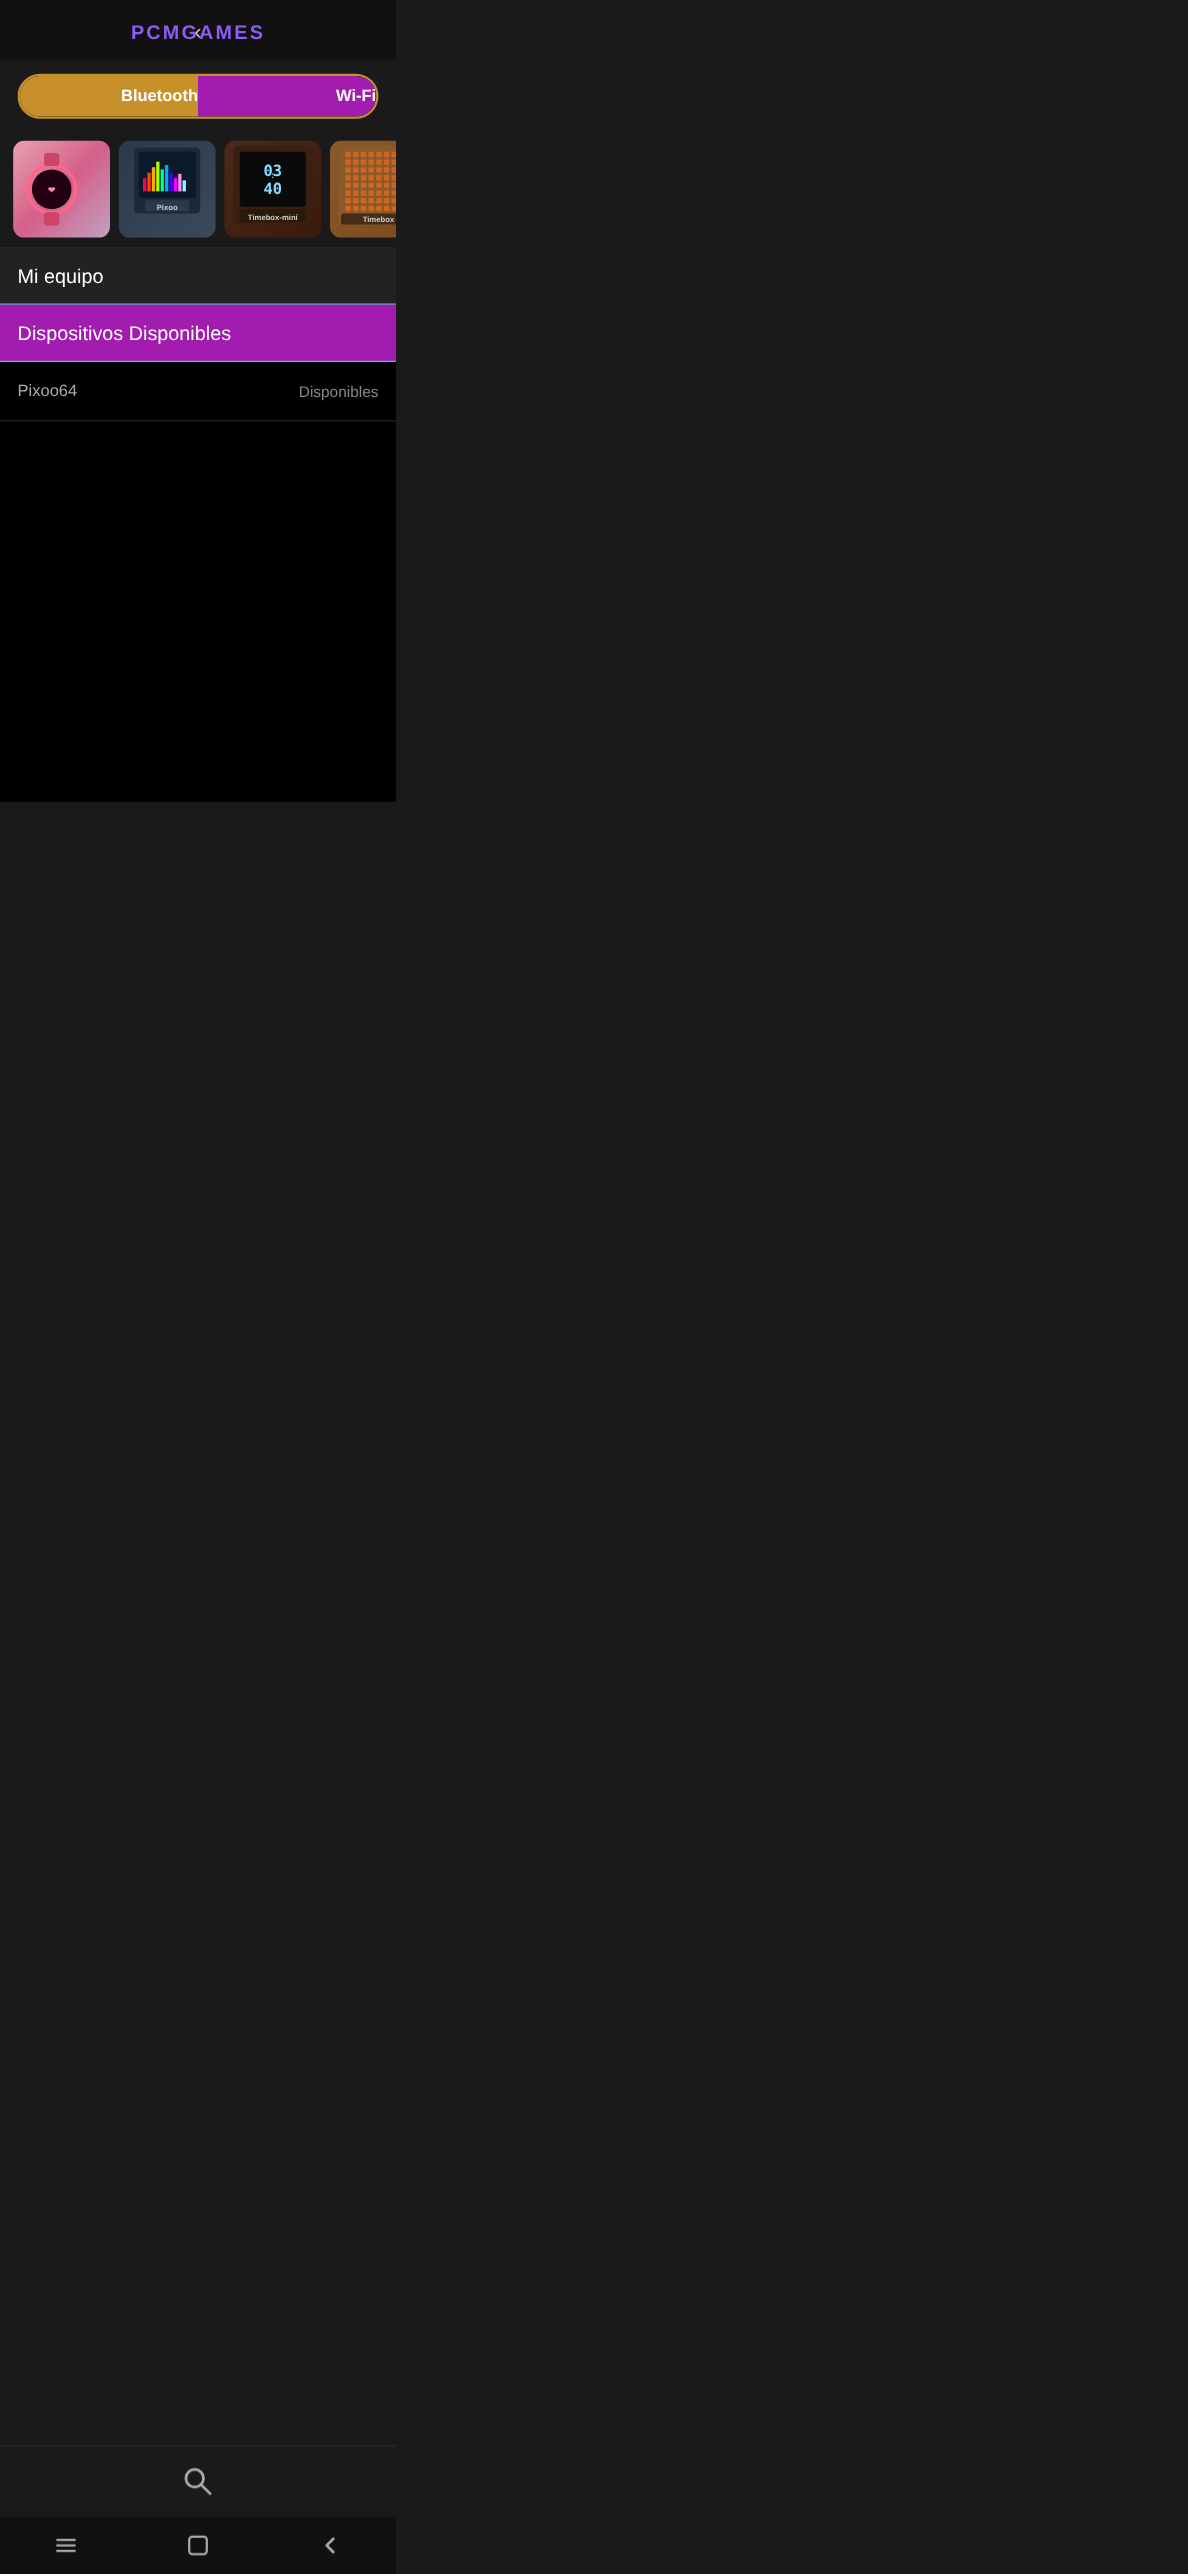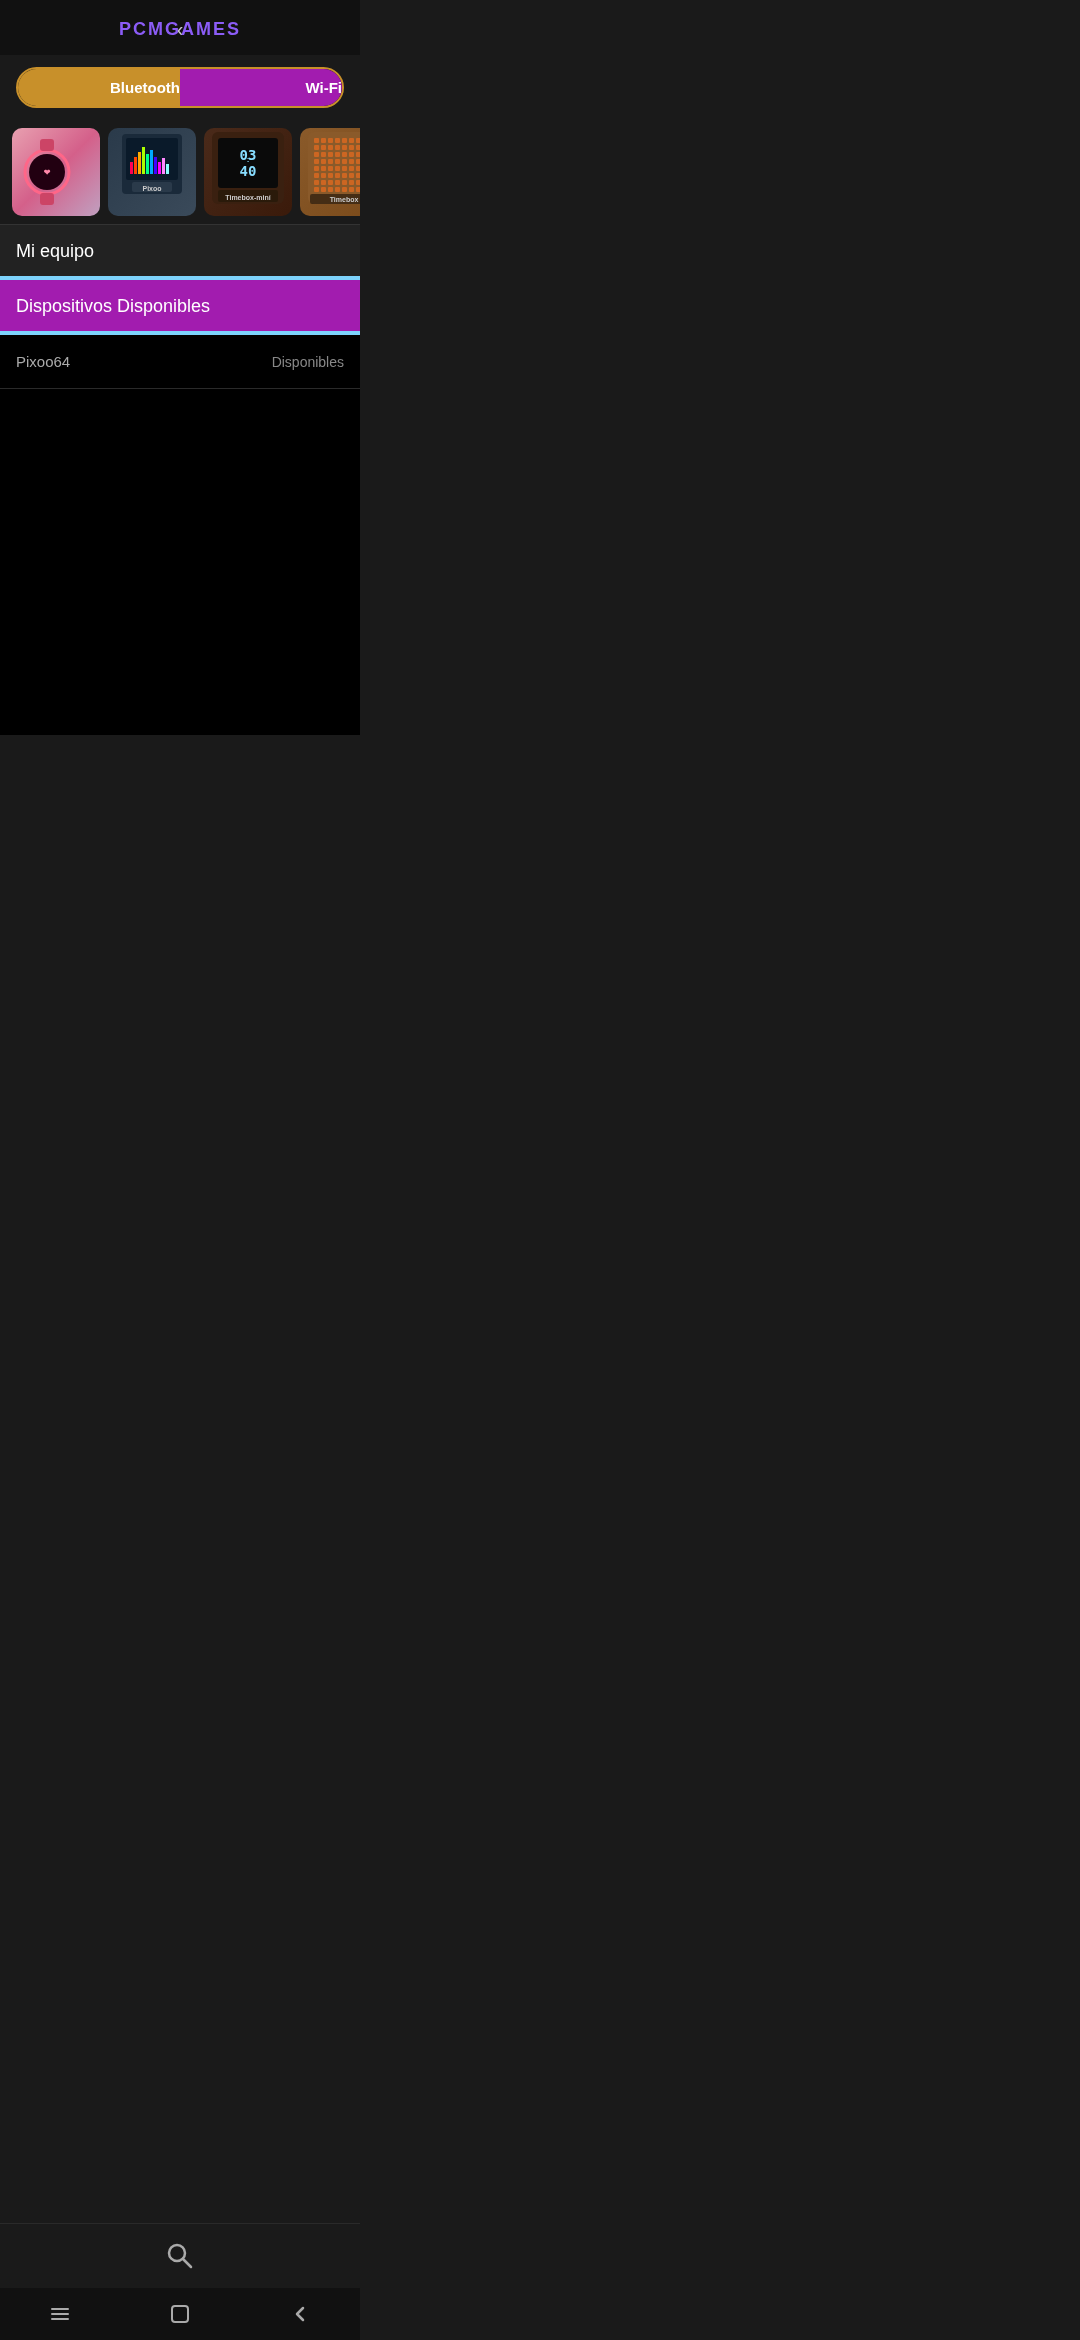--- a/index.html
+++ b/index.html
@@ -124,21 +124,21 @@
       margin: 0;
     }
 
     
     .section-header {
       padding: 16px 16px 14px;
       font-size: 18px;
       font-weight: 400;
       color: #ffffff;
       background: #222222;
-      border-bottom: 4px solid #7dd3fc;
+      border-bottom: 1px solid #7dd3fc;
     }
 
     
     .device-item {
       display: flex;
       justify-content: space-between;
       align-items: center;
       padding: 18px 16px;
       border-bottom: 1px solid #2a2a2a;
       cursor: pointer;

